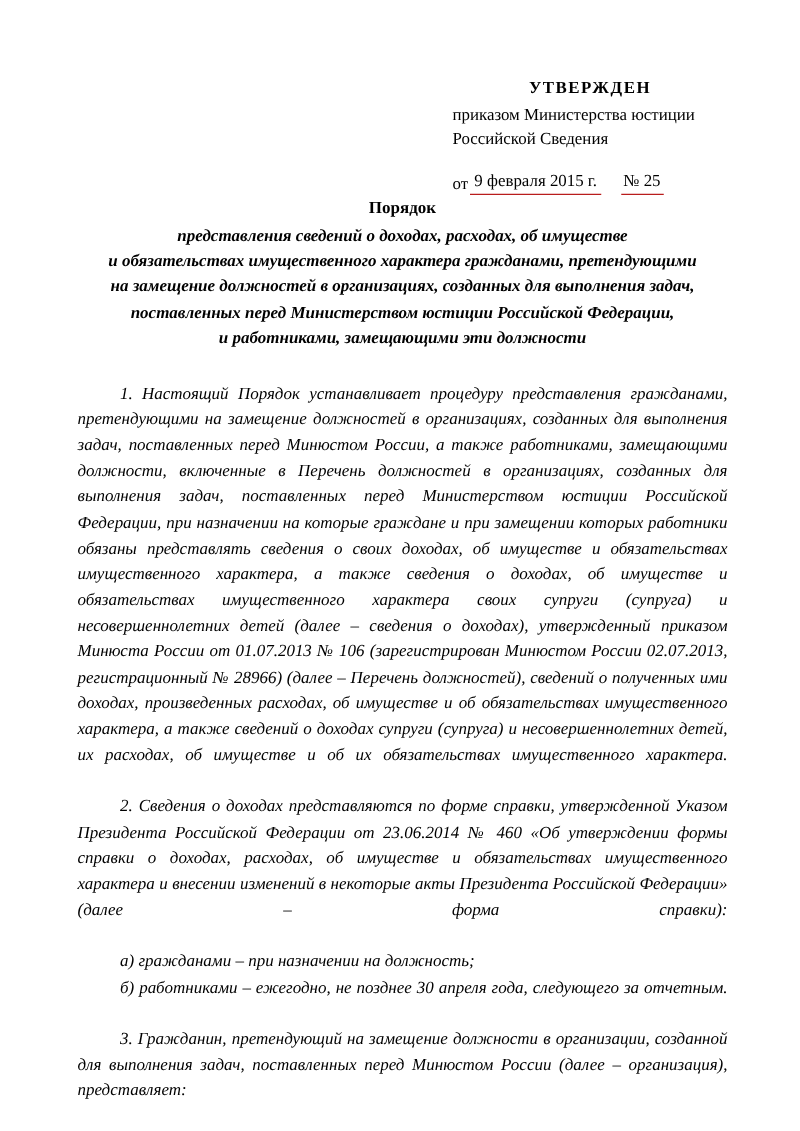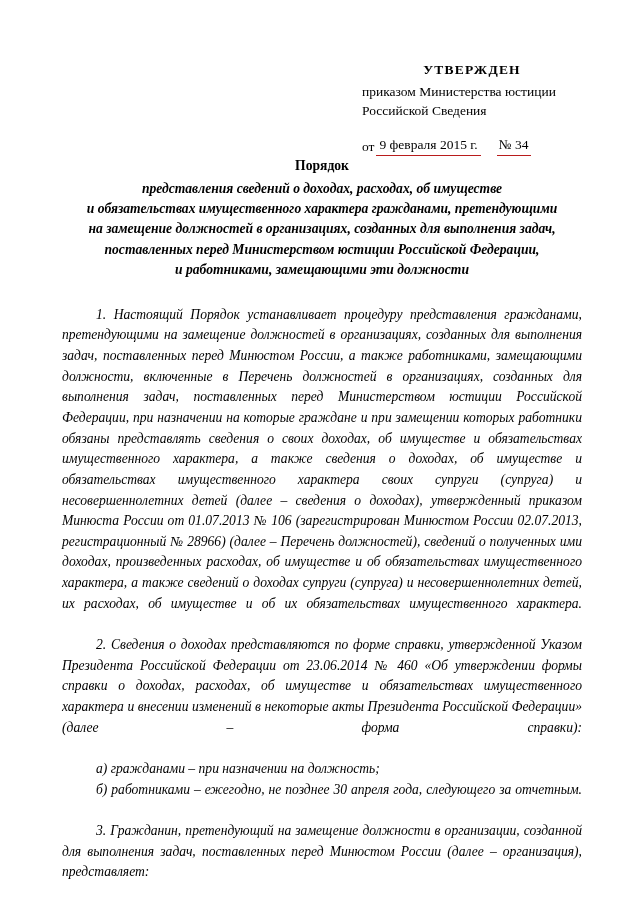--- a/index.html
+++ b/index.html
@@ -103,21 +103,21 @@
 <div class="page">
 
   <div class="approval">
     <div class="ttl">УТВЕРЖДЕН</div>
     <div class="ln">приказом Министерства юстиции</div>
     <div class="ln">Российской Сведения</div>
     <div class="dateline">
       <span class="lbl">от</span>
       <span class="val-u">9 февраля 2015 г.</span>
       <span class="sep"></span>
-      <span class="num val-u">№ 34</span>
+      <span class="num val-u">№ 25</span>
     </div>
   </div>
 
   <div class="title-block">
     <div class="main-title">Порядок</div>
     <span class="sub-line">представления сведений о доходах, расходах, об имуществе</span>
     <span class="sub-line">и обязательствах имущественного характера гражданами, претендующими</span>
     <span class="sub-line">на замещение должностей в организациях, созданных для выполнения задач,</span>
     <span class="sub-line">поставленных перед Министерством юстиции Российской Федерации,</span>
     <span class="sub-line">и работниками, замещающими эти должности</span>

